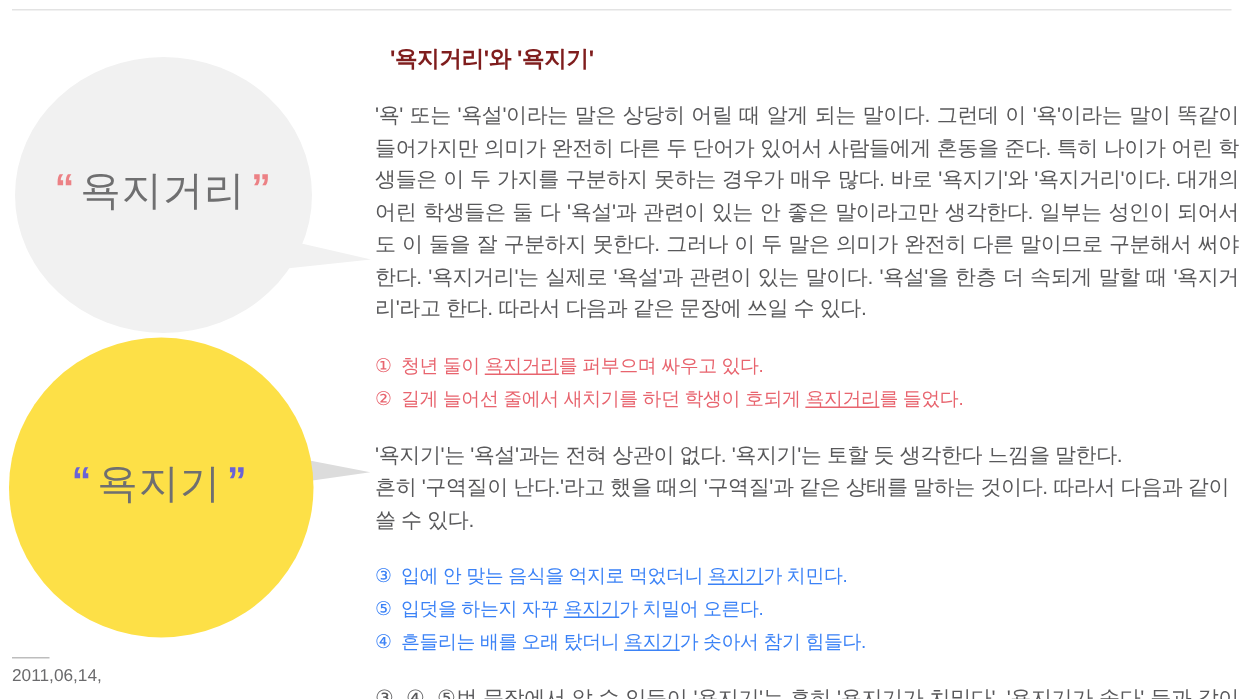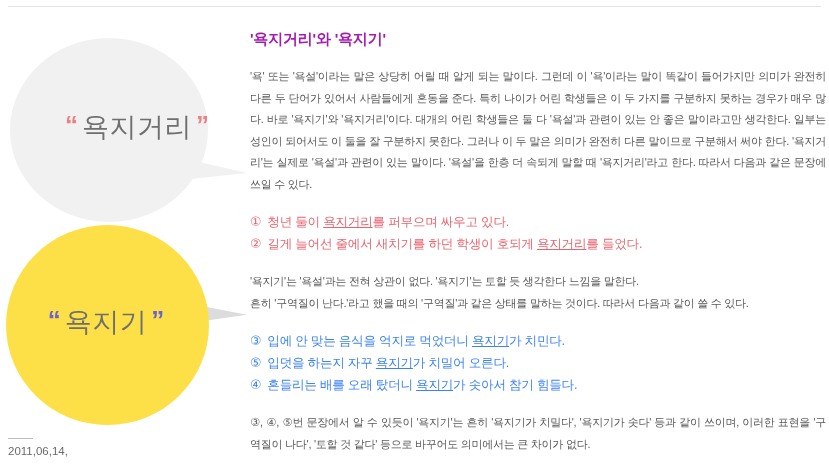--- a/index.html
+++ b/index.html
@@ -41,21 +41,20 @@
     align-items: center;
     justify-content: center;
   }
   .bubble-one {
     left: 10px;
     top: 24px;
     width: 198px;
     height: 184px;
     background: #f1f1f1;
     z-index: 2;
-    justify-content: flex-end;
   }
   .bubble-two {
     left: 6px;
     top: 211px;
     width: 203px;
     height: 200px;
     background: #fde047;
     z-index: 1;
   }
   .tail {
@@ -105,26 +104,26 @@
   
   .article {
     position: absolute;
     left: 250px;
     top: 30px;
     width: 576px;
   }
   .article-title {
     font-size: 15px;
     font-weight: 700;
-    color: #a21caf;
-    margin: 0 0 17px 0;
+    color: #7f1d1d;
+    margin: 0 0 17px 10px;
     letter-spacing: -0.2px;
   }
   .para {
-    font-size: 11px;
+    font-size: 14px;
     line-height: 21.5px;
     color: #58585a;
     margin: 0 0 15px 0;
     text-align: justify;
     letter-spacing: -0.25px;
   }
   .para.no-justify { text-align: left; }
 
   .example-list {
     list-style: none;

